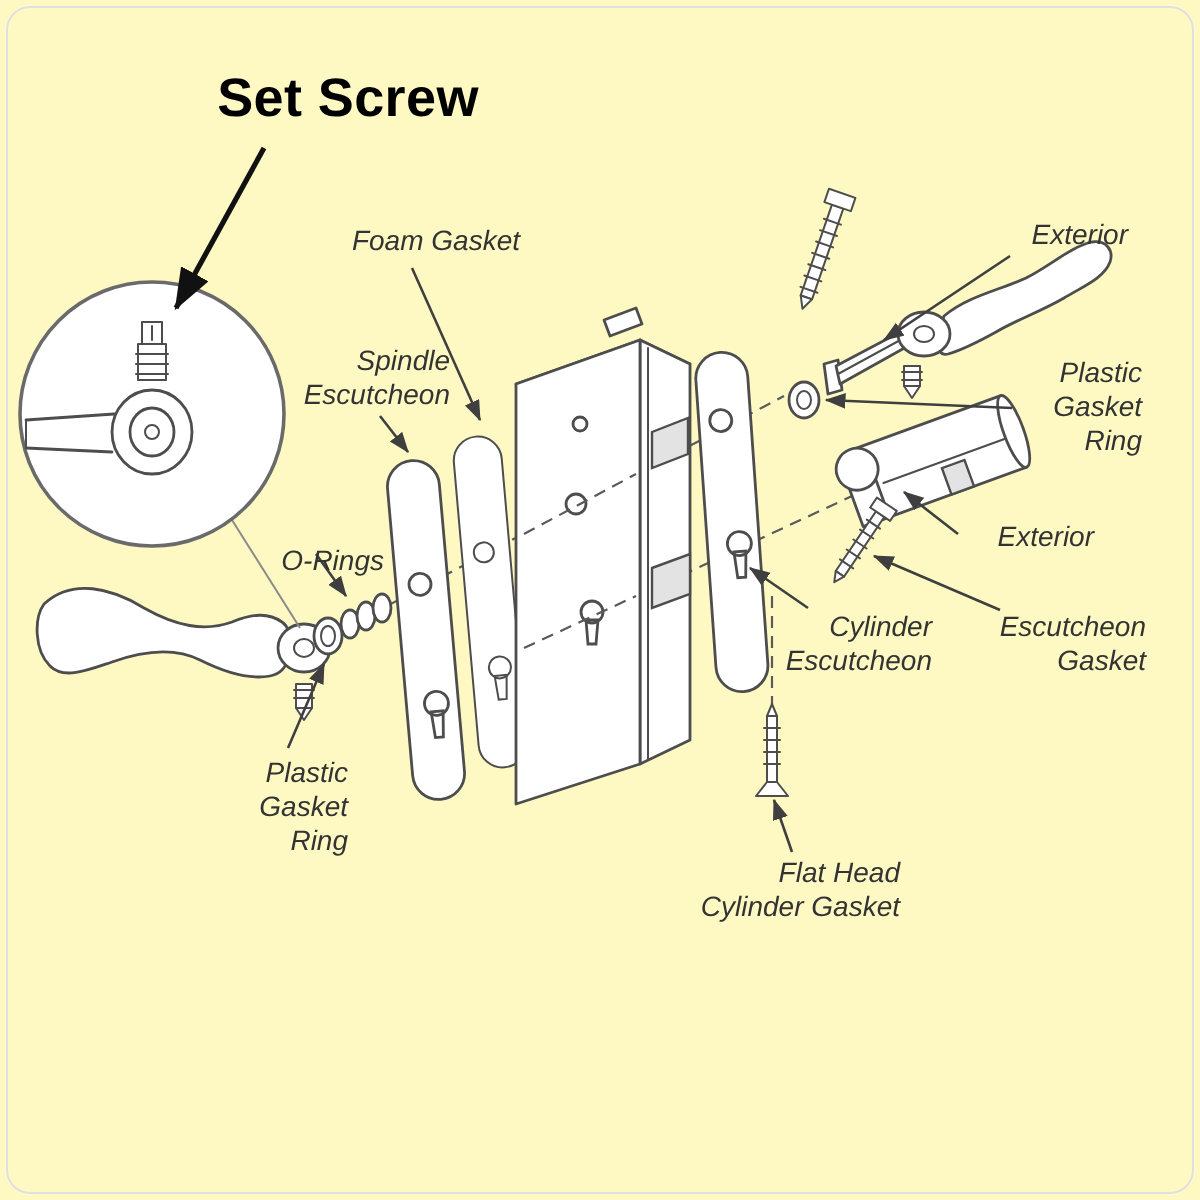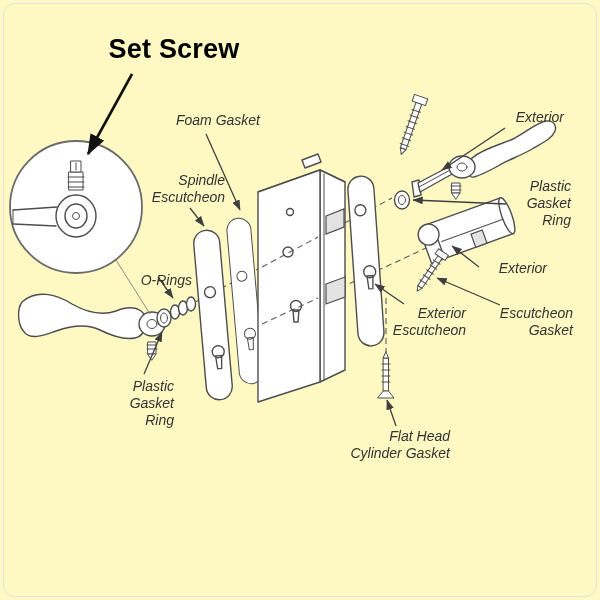--- a/index.html
+++ b/index.html
@@ -213,20 +213,20 @@
   <div class="label" style="left:124px; top:272px; width:68px;">O-Rings</div>
 
   <div class="label" style="left:112px; top:378px; width:62px;">Plastic Gasket Ring</div>
 
   <div class="label" style="left:496px; top:109px; width:68px;">Exterior</div>
 
   <div class="label" style="left:509px; top:178px; width:62px;">Plastic Gasket Ring</div>
 
   <div class="label" style="left:477px; top:260px; width:70px;">Exterior</div>
 
-  <div class="label" style="left:380px; top:305px; width:86px;">Exterior Escutcheon</div>
+  <div class="label" style="left:380px; top:305px; width:86px;">Cylinder Escutcheon</div>
 
   <div class="label" style="left:489px; top:305px; width:84px;">Escutcheon Gasket</div>
 
   <div class="label" style="left:340px; top:428px; width:110px;">Flat Head Cylinder Gasket</div>
 
   <div class="frame"></div>
 </div>
 
 </body></html>

